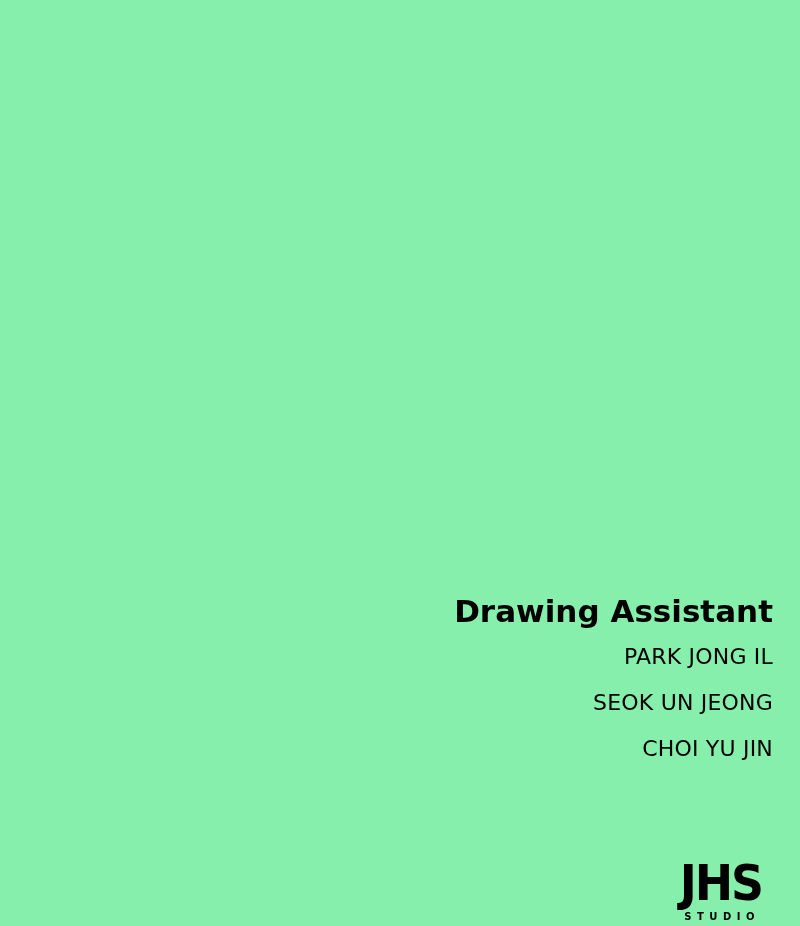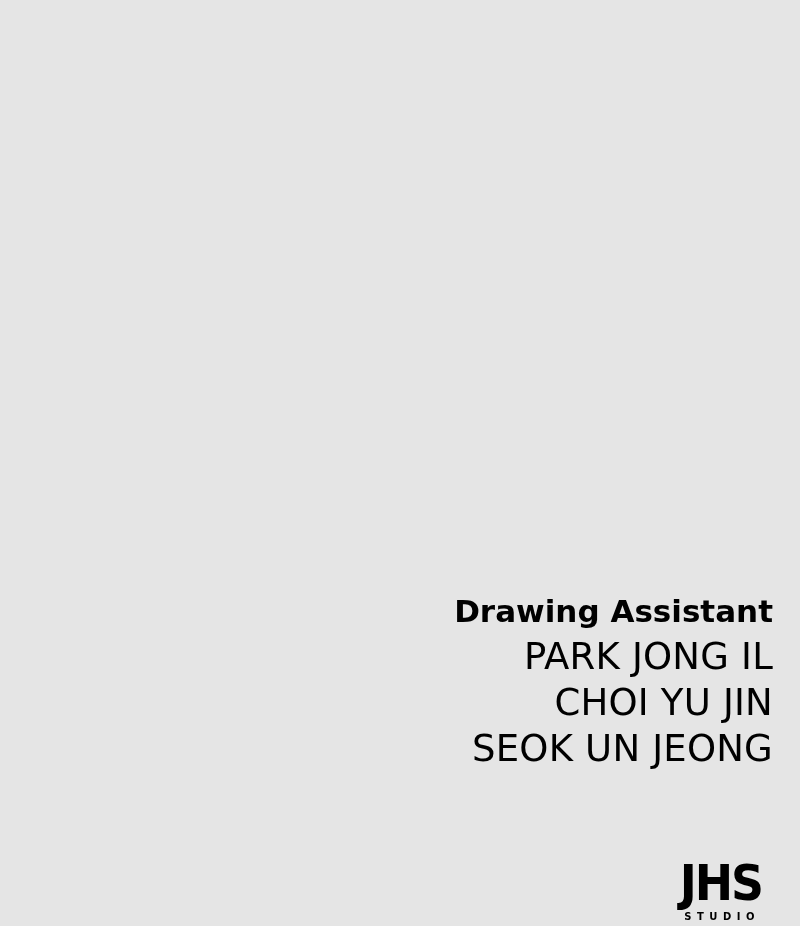--- a/index.html
+++ b/index.html
@@ -11,39 +11,39 @@
     width: 800px;
     height: 926px;
     position: relative;
     font-family: "DejaVu Sans", sans-serif;
     color: #111111;
     overflow: hidden;
   }
   .page {
     position: absolute;
     inset: 0;
-    background: #e5e5e5;
+    background: #86efac;
   }
   .credits {
     position: absolute;
     right: 27px;
     top: 588px;
     width: 560px;
     text-align: right;
   }
   .credits-title {
     font-size: 31px;
     font-weight: 700;
     line-height: 46px;
     letter-spacing: 0px;
     color: #000000;
     white-space: nowrap;
   }
   .credit-name {
-    font-size: 37px;
+    font-size: 22px;
     font-weight: 400;
     line-height: 46px;
     letter-spacing: 0.2px;
     color: #000000;
     white-space: nowrap;
   }
   .logo-block {
     position: absolute;
     right: 38px;
     top: 860px;
@@ -71,22 +71,22 @@
   }
 </style>
 </head>
 <body>
 
 <div class="page">
 
   <div class="credits">
     <div class="credits-title">Drawing Assistant</div>
     <div class="credit-name">PARK JONG IL</div>
+    <div class="credit-name">SEOK UN JEONG</div>
     <div class="credit-name">CHOI YU JIN</div>
-    <div class="credit-name">SEOK UN JEONG</div>
   </div>
 
   <div class="logo-block">
     <div class="logo-mark">JHS</div>
     <div class="logo-sub">STUDIO</div>
   </div>
 
 </div>
 
 </body></html>

